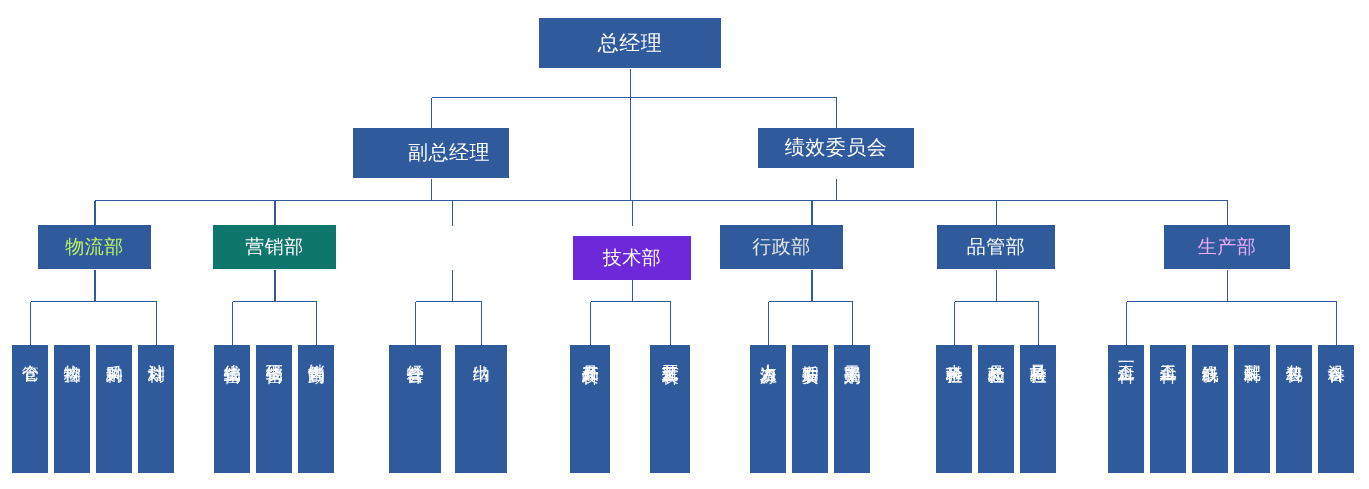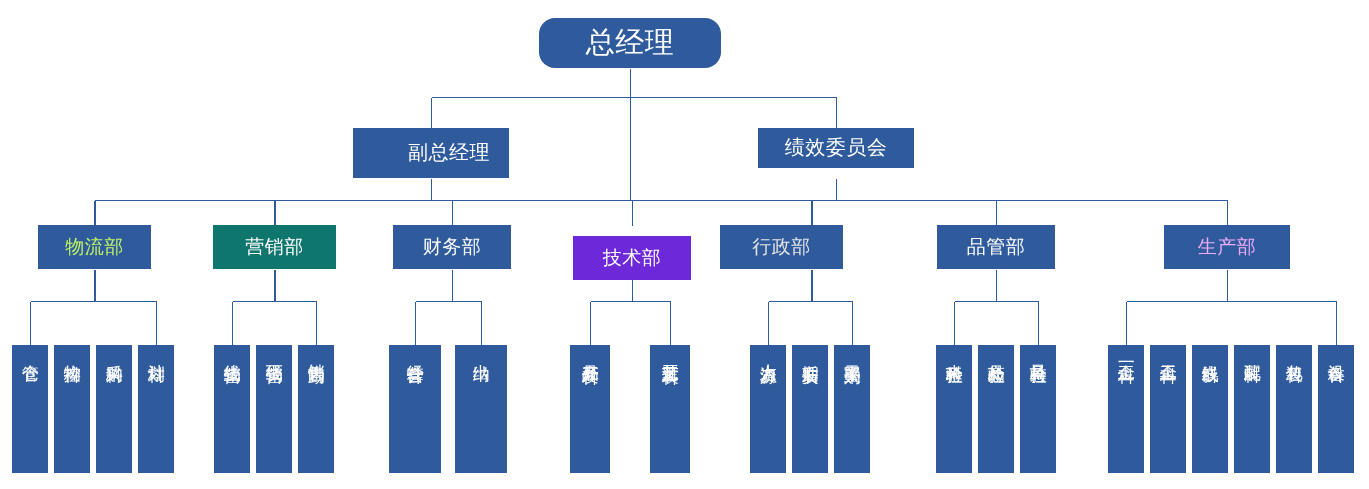--- a/index.html
+++ b/index.html
@@ -27,21 +27,21 @@
     color:#ffffff;
     box-sizing:border-box;
     display:flex;
     align-items:center;
     justify-content:center;
     text-align:center;
     line-height:1.08;
     letter-spacing:0.5px;
     z-index:2;
   }
-  .node.lvl0{ font-size:29px;border-radius:16px; }
+  .node.lvl0{ font-size:21px; }
   .node.lvl1{ font-size:20px; }
   .node.lvl2{ font-size:19px; }
   .node.leaf{
     font-size:17px;
     writing-mode:vertical-rl;
     text-orientation:upright;
     line-height:1.02;
     letter-spacing:1px;
     padding-top:6px;
     padding-bottom:6px;
@@ -113,23 +113,20 @@
   <div class="node lvl1" id="node-l2-1" style="left: 758px; top: 128px; width: 156px; height: 40px; background: rgb(47, 91, 157); color: rgb(255, 255, 255);">
     <span>绩效委员会</span>
   </div>
 
   <div class="node lvl2" id="node-dept-0" style="left: 38px; top: 225px; width: 113px; height: 44px; background: rgb(47, 91, 157); color: #bef264;">
     <span>物流部</span>
   </div>
   <div class="node lvl2" id="node-dept-1" style="left: 213px; top: 225px; width: 123px; height: 44px; background: #0f766e; color: rgb(255, 255, 255);">
     <span>营销部</span>
   </div>
-  <div class="node lvl2" id="node-dept-2" style="left: 393px; top: 225px; width: 118px; height: 44px; background: rgb(47, 91, 157); color: rgb(255, 255, 255);">
-    <span>财务部</span>
-  </div>
   <div class="node lvl2" id="node-dept-3" style="left: 573px; top: 236px; width: 118px; height: 44px; background: #6d28d9; color: rgb(255, 255, 255);">
     <span>技术部</span>
   </div>
   <div class="node lvl2" id="node-dept-4" style="left: 720px; top: 225px; width: 123px; height: 44px; background: rgb(47, 91, 157); color: #e5e5e5;">
     <span>行政部</span>
   </div>
   <div class="node lvl2" id="node-dept-5" style="left: 937px; top: 225px; width: 118px; height: 44px; background: rgb(47, 91, 157); color: rgb(255, 255, 255);">
     <span>品管部</span>
   </div>
   <div class="node lvl2" id="node-dept-6" style="left: 1164px; top: 225px; width: 126px; height: 44px; background: rgb(47, 91, 157); color: #f0abfc;">

